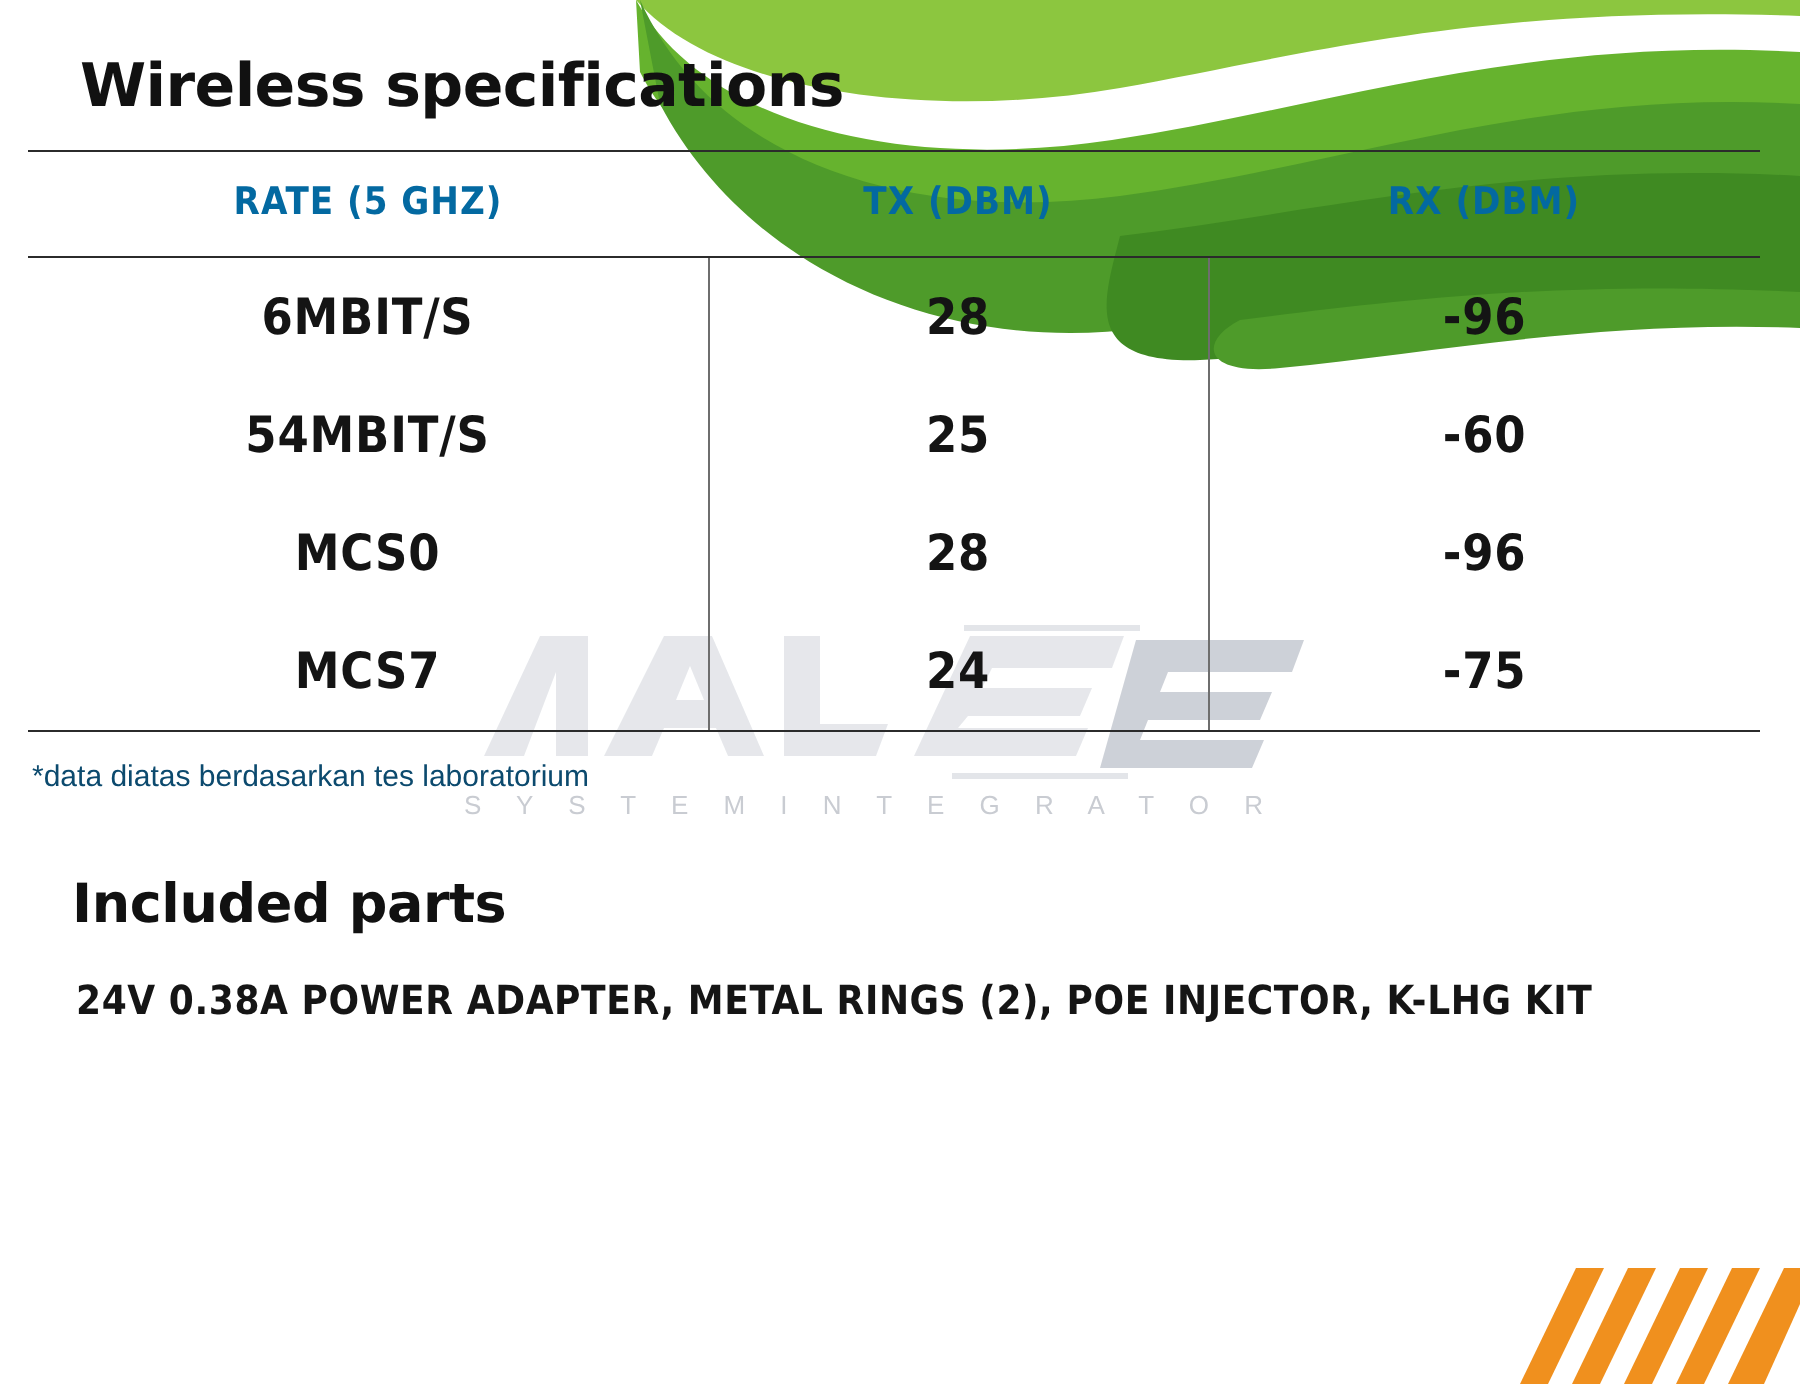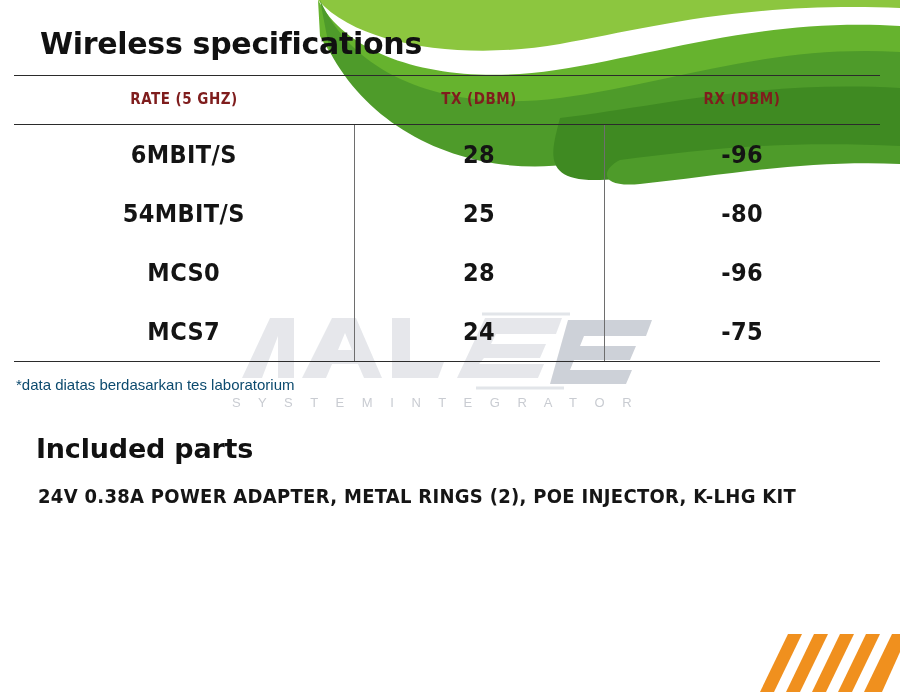--- a/index.html
+++ b/index.html
@@ -86,23 +86,23 @@
     margin: 14px 0 0 0;
     border-collapse: collapse;
     table-layout: fixed;
   }
   table.spec th,
   table.spec td {
     text-align: center;
     font-family: "DejaVu Sans Condensed", "Liberation Sans Narrow", "Liberation Sans", sans-serif;
   }
   table.spec thead th {
-    font-size: 15px;
-    font-weight: bold;
-    color: #7f1d1d;
+    font-size: 19px;
+    font-weight: bold;
+    color: #0369a1;
     letter-spacing: 0.5px;
     padding: 14px 0 16px 0;
     border-top: 1px solid #2b2b2b;
     border-bottom: 1px solid #2b2b2b;
   }
   table.spec thead th.c1 { width: 340px; }
   table.spec thead th.c2 { width: 250px; }
   table.spec thead th.c3 { width: 276px; }
 
   table.spec tbody td {
@@ -208,21 +208,21 @@
       </thead>
       <tbody>
         <tr>
           <td>6MBIT/S</td>
           <td class="vline-l vline-r">28</td>
           <td>-96</td>
         </tr>
         <tr>
           <td>54MBIT/S</td>
           <td class="vline-l vline-r">25</td>
-          <td>-80</td>
+          <td>-60</td>
         </tr>
         <tr>
           <td>MCS0</td>
           <td class="vline-l vline-r">28</td>
           <td>-96</td>
         </tr>
         <tr>
           <td>MCS7</td>
           <td class="vline-l vline-r">24</td>
           <td>-75</td>

